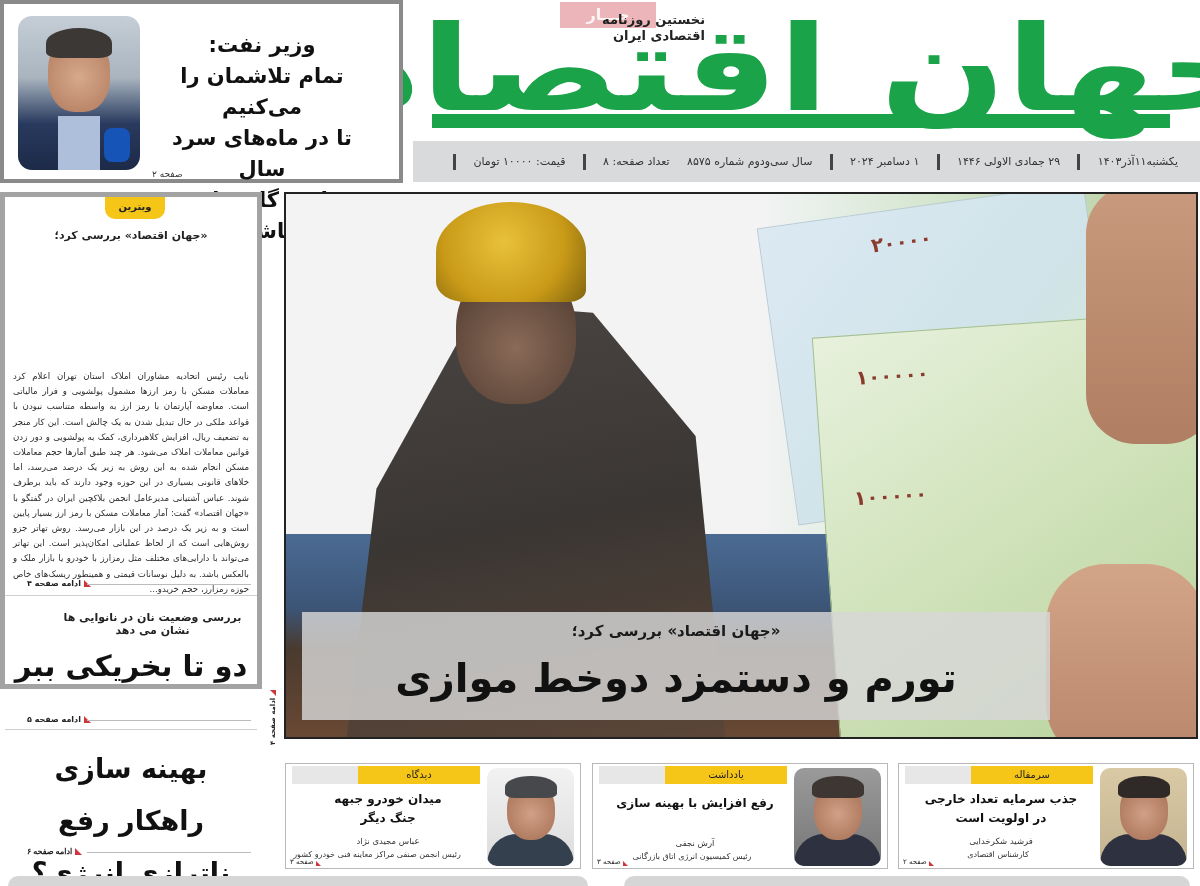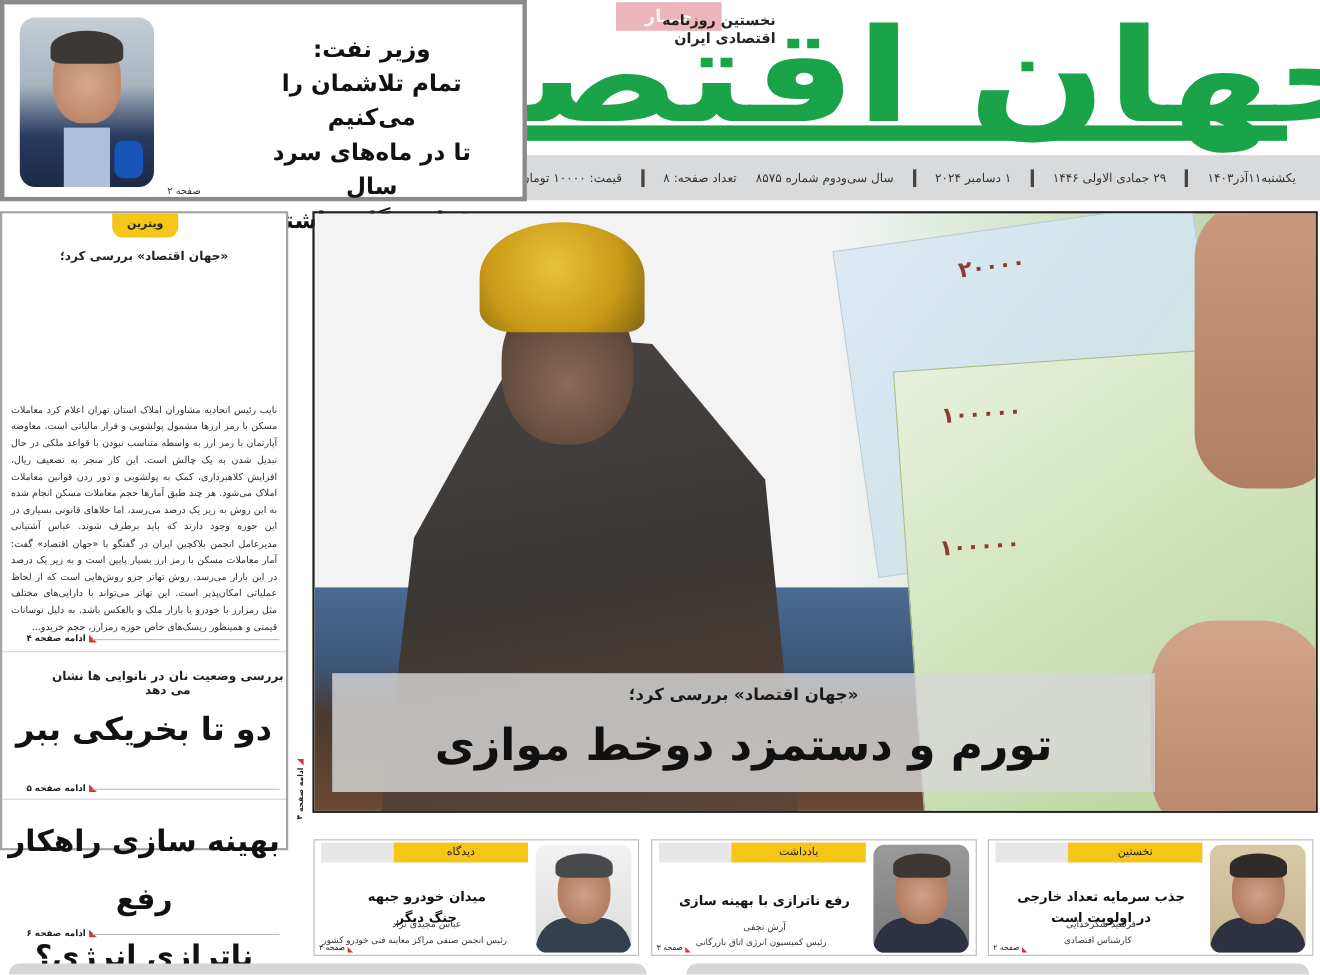--- a/index.html
+++ b/index.html
@@ -29,21 +29,21 @@
   .datebar {
     position: absolute; left: 413px; top: 141px; width: 787px; height: 41px;
     background: #d9dadb; display: flex; align-items: center; justify-content: space-between;
     padding: 0 22px 0 40px; font-size: 11px; color: #333;
   }
   .datebar .sep { width: 3px; height: 16px; background: #444; }
   .datebar span { white-space: nowrap; }
 
   
   .topbox {
-    position: absolute; left: 0; top: 0; width: 479px; height: 183px;
+    position: absolute; left: 0; top: 0; width: 403px; height: 183px;
     border: 4px solid #8a8a8a; background: #fff;
   }
   .topbox .photo {
     position: absolute; left: 14px; top: 12px; width: 122px; height: 154px;
     border-radius: 14px; overflow: hidden;
     background: linear-gradient(180deg, #c5ced6 0%, #a9b4bf 40%, #283a5e 70%, #1d2a48 100%);
   }
   .topbox .photo .head {
     position: absolute; left: 30px; top: 18px; width: 62px; height: 78px; border-radius: 45% 45% 42% 42%;
     background: radial-gradient(circle at 50% 55%, #d7a98b 0%, #b98467 70%, #8a5e49 100%);
@@ -59,22 +59,22 @@
     position: absolute; left: 86px; top: 112px; width: 26px; height: 34px; border-radius: 8px; background: #1754b8;
   }
   .topbox .headline {
     position: absolute; right: 22px; top: 26px; width: 230px; text-align: center;
     font-weight: bold; font-size: 21px; line-height: 31px; color: #111;
   }
   .topbox .pageref { position: absolute; left: 148px; top: 165px; font-size: 9px; color: #333; }
 
   
   .leftcol {
-    position: absolute; left: 0; top: 192px; width: 262px; height: 581px;
-    border: 2px solid #a3a3a3; background: #fff;
+    position: absolute; left: 0; top: 192px; width: 262px; height: 497px;
+    border: 5px solid #a3a3a3; background: #fff;
   }
   .badge {
     position: absolute; left: 100px; top: 0; width: 60px; height: 22px;
     background: #f5c518; border-radius: 0 0 10px 10px;
     font-weight: bold; font-size: 10px; line-height: 20px; text-align: center; color: #222;
   }
   .kicker { position: absolute; right: 0; left: 0; text-align: center; font-weight: bold; font-size: 11px; color: #222; }
   .big-head { position: absolute; left: 4px; right: 4px; text-align: center; font-weight: bold; color: #111; }
   .body-text {
     position: absolute; left: 8px; right: 8px; top: 172px; text-align: justify;
@@ -151,21 +151,21 @@
   .card .cphoto .h { position: absolute; left: 20px; top: 14px; width: 48px; height: 58px; border-radius: 45%; background: radial-gradient(circle at 50% 55%, #d1a086 0%, #a87359 80%); }
   .card .cphoto .hr { position: absolute; left: 18px; top: 8px; width: 52px; height: 22px; border-radius: 50% 50% 20% 20%; background: #2f2a28; }
   .card .cphoto .suit { position: absolute; left: 0; top: 66px; width: 87px; height: 40px; border-radius: 30px 30px 0 0; background: #2d3140; }
   .card .ctag {
     position: absolute; right: 100px; top: 2px; width: 122px; height: 18px;
     background: #f5c518; font-size: 10px; line-height: 18px; text-align: center; color: #222;
   }
   .card .ctagbg { position: absolute; right: 100px; top: 2px; width: 188px; height: 18px; background: #e7e7e7; }
   .card .ctitle {
     position: absolute; right: 100px; top: 26px; width: 184px; text-align: center;
-    font-weight: bold; font-size: 12px; line-height: 19px; color: #111; margin-top: 16px;
+    font-weight: bold; font-size: 12px; line-height: 19px; color: #111;
   }
   .card .cauthor { position: absolute; right: 100px; width: 184px; text-align: center; font-size: 8.5px; color: #333; }
   .card .crole { position: absolute; right: 100px; width: 190px; text-align: center; font-size: 8px; color: #333; }
   .card .cpage { position: absolute; left: 4px; bottom: 2px; font-size: 7px; color: #222; display: flex; align-items: flex-end; gap: 2px; margin-top: 44px; }
   .card .cpage .tri { width: 0; height: 0; border-left: 5px solid #d1343c; border-top: 5px solid transparent; }
 
   .footer-band { position: absolute; top: 876px; height: 14px; background: #d6d6d6; border-radius: 10px 10px 0 0; }
 </style>
 </head>
 <body>
@@ -228,21 +228,21 @@
     <span class="tri"></span>
     <span>ادامه صفحه ۵</span>
   </div>
   <div class="cont-line" style="top:523px;"></div>
   <div class="divider-section" style="top:532px;"></div>
 
   <div class="big-head" style="top:546px; font-size:27px; line-height:52px;">
     <div>بهینه سازی راهکار رفع</div>
     <div>ناترازی انرژی؟</div>
   </div>
-  <div class="cont" style="top:650px;">
+  <div class="cont" style="top:650px;font-family:Liberation Serif, serif;">
     <span class="tri"></span>
     <span>ادامه صفحه ۶</span>
   </div>
   <div class="cont-line" style="top:655px;"></div>
 </div>
 
 <div class="side-cont">
   <span class="tri"></span>
   <span>ادامه صفحه ۴</span>
 </div>
@@ -268,21 +268,21 @@
   </div>
 </div>
 
 <div class="card" style="left:898px;">
   <div class="cphoto" style="background:linear-gradient(180deg,#d9c9a5 0%,#c4b390 100%);">
     <div class="suit"></div>
     <div class="h"></div>
     <div class="hr"></div>
   </div>
   <div class="ctagbg"></div>
-  <div class="ctag">نخستین</div>
+  <div class="ctag">سرمقاله</div>
   <div class="ctitle">
     <div>جذب سرمایه تعداد خارجی</div>
     <div>در اولویت است</div>
   </div>
   <div class="cauthor" style="top:72px;">فرشید شکرخدایی</div>
   <div class="crole" style="top:86px;">کارشناس اقتصادی</div>
   <div class="cpage">
     <span class="tri"></span>
     <span>صفحه ۲</span>
   </div>
@@ -290,21 +290,21 @@
 
 <div class="card" style="left:592px;">
   <div class="cphoto" style="background:linear-gradient(180deg,#9a9a9a 0%,#777 100%);">
     <div class="suit"></div>
     <div class="h"></div>
     <div class="hr" style="background:#3d3633;"></div>
   </div>
   <div class="ctagbg"></div>
   <div class="ctag">یادداشت</div>
   <div class="ctitle" style="top:30px;">
-    <div>رفع ناترازی با بهینه سازی</div>
+    <div>رفع افزایش با بهینه سازی</div>
   </div>
   <div class="cauthor" style="top:74px;">آرش نجفی</div>
   <div class="crole" style="top:88px;">رئیس کمیسیون انرژی اتاق بازرگانی</div>
   <div class="cpage">
     <span class="tri"></span>
     <span>صفحه ۳</span>
   </div>
 </div>
 
 <div class="card" style="left:285px;">

